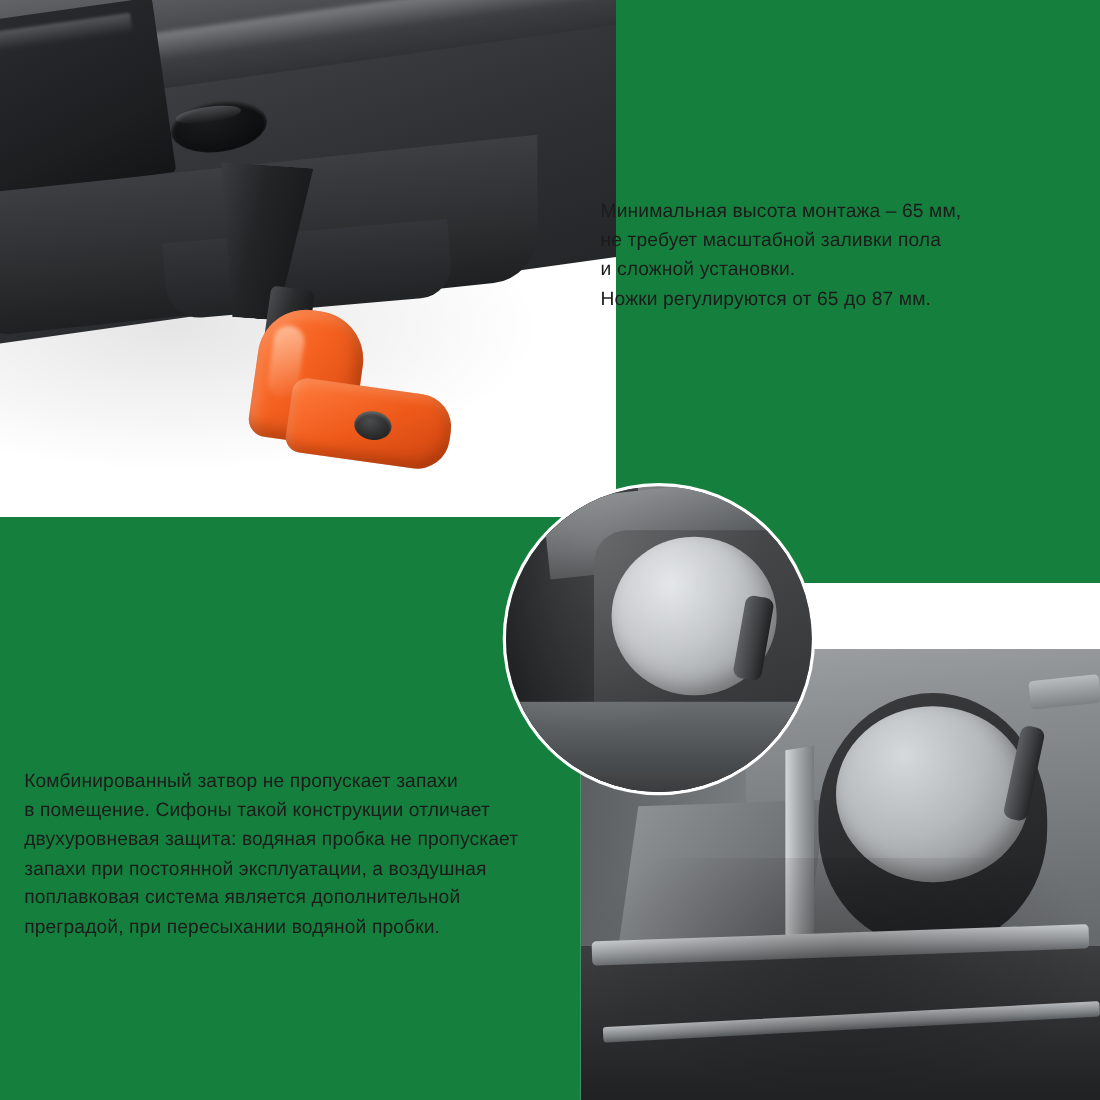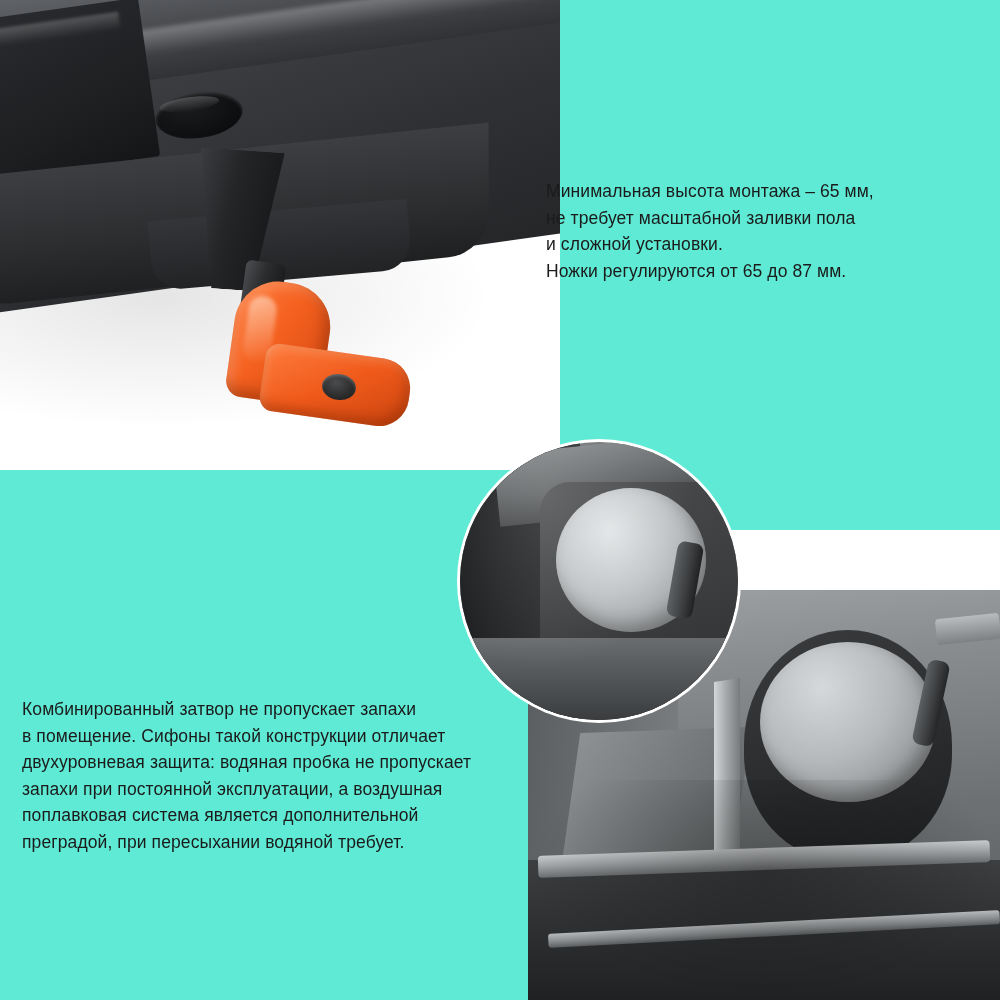--- a/index.html
+++ b/index.html
@@ -7,21 +7,21 @@
     padding: 0;
     background: #ffffff;
   }
   body {
     font-family: "Liberation Sans", sans-serif;
   }
   .page {
     position: relative;
     width: 1000px;
     height: 1000px;
-    background: #5eead4;
+    background: #15803d;
     overflow: hidden;
   }
 
   
   .photo-top {
     position: absolute;
     left: 0;
     top: 0;
     width: 560px;
     height: 470px;
@@ -466,15 +466,15 @@
     <div class="ci-clip"></div>
     <div class="ci-bottom"></div>
     <div class="ci-gloss"></div>
   </div>
 
   <div class="text-block" id="text-seal">Комбинированный затвор не пропускает запахи
 в помещение. Сифоны такой конструкции отличает
 двухуровневая защита: водяная пробка не пропускает
 запахи при постоянной эксплуатации, а воздушная
 поплавковая система является дополнительной
-преградой, при пересыхании водяной требует.</div>
+преградой, при пересыхании водяной пробки.</div>
 
 </div>
 
 </body></html>

